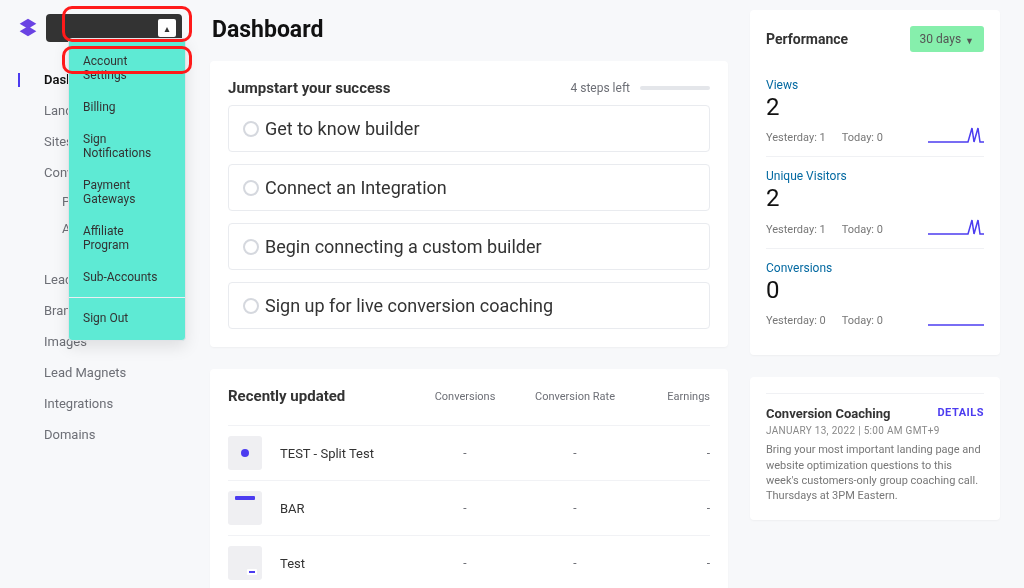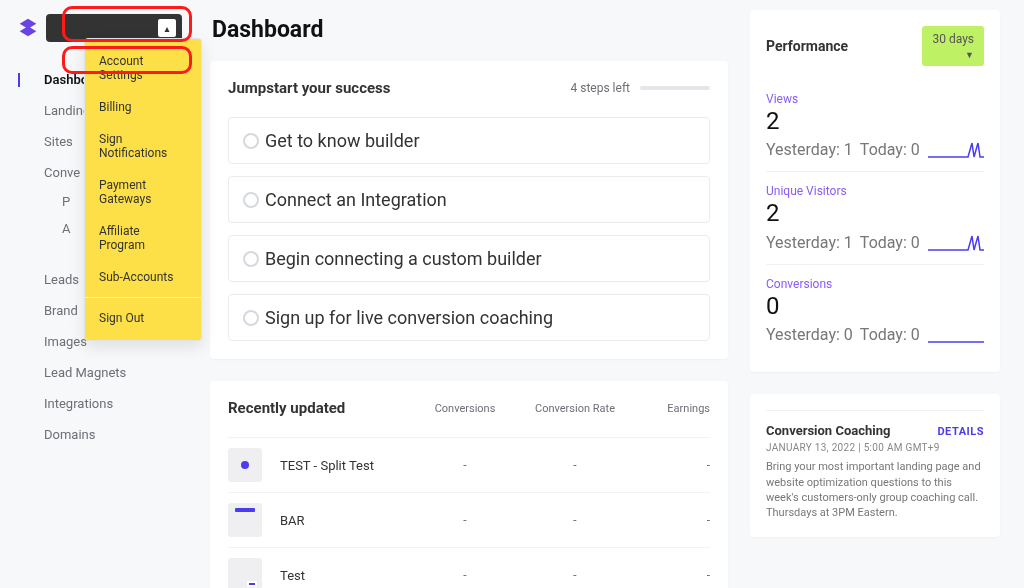--- a/index.html
+++ b/index.html
@@ -16,23 +16,23 @@
   .nav { list-style:none; margin-top:16px; }
   .nav-item { padding:8px 20px 8px 44px; color:#6d6f76; cursor:pointer; position:relative; font-size:13px; }
   .nav-item.active { color:#111; font-weight:600; }
   .nav-item.active::before { content:''; position:absolute; left:18px; top:50%; transform:translateY(-50%); width:2px; height:14px; background:#4c3cf0; }
   .nav-sub { padding:6px 20px 6px 62px; color:#6d6f76; cursor:pointer; font-size:13px; }
   .nav-item-row { display:flex; align-items:center; justify-content:space-between; padding-right:20px; }
   .nav-item-row .chev { font-size:10px; color:#888; }
   
   .dropdown {
     position:absolute;
-    left:84px; top:38px;
+    left:68px; top:38px;
     width:118px;
-    background:#fde047;
+    background:#5eead4;
     border:1px solid #e1e3e7;
     border-radius:4px;
     box-shadow:0 6px 16px rgba(0,0,0,0.10);
     z-index:20;
     padding:6px 0;
   }
   .dropdown-item { padding:9px 14px; font-size:12px; color:#333; cursor:pointer; }
   .dd-divider { height:1px; background:#eceef2; margin:4px 0; }
   
   .highlight-red { position:absolute; border:3px solid #ff1a1a; border-radius:10px; pointer-events:none; z-index:30; }
@@ -42,21 +42,21 @@
   
   .main { flex:1; padding: 10px 24px 24px 10px; display:flex; gap:22px; }
   .center-col { flex:1; min-width:0; }
   .right-col { width:250px; }
   
   .page-title { font-size:23px; font-weight:700; color:#111; margin:6px 0 18px 2px; }
   
   .card { background:#fff; border-radius:4px; box-shadow:0 1px 2px rgba(0,0,0,0.04); }
   
   .jump { padding:18px; margin-bottom:22px; }
-  .jump-head { display:flex; align-items:center; justify-content:space-between; margin-bottom:20px; }
+  .jump-head { display:flex; align-items:center; justify-content:space-between; margin-bottom:8px; }
   .jump-title { font-size:15px; font-weight:700; }
   .steps-left { display:flex; align-items:center; gap:10px; font-size:12px; color:#6d6f76; }
   .progress-track { width:70px; height:4px; background:#e4e6ea; border-radius:2px; }
   .step-item { border:1px solid #e9ebef; border-radius:4px; padding:12px 14px; display:flex; align-items:center; gap:6px; margin-bottom:12px; font-size:18px; color:#333; cursor:pointer; }
   .step-item:last-child { margin-bottom:0; }
   .step-circle { width:16px; height:16px; border:2px solid #d5d8de; border-radius:50%; }
   
   .recent { padding:18px 18px 8px 18px; }
   .recent-head { display:flex; align-items:center; margin-bottom:20px; }
   .recent-title { font-size:15px; font-weight:700; flex:1; }
@@ -69,33 +69,33 @@
   .thumb .corner { position:absolute; bottom:5px; right:5px; width:10px; height:6px; background:#fff; border-radius:1px; display:flex; align-items:center; justify-content:center;}
   .thumb .corner::after { content:''; width:6px; height:2px; background:#4c3cf0; }
   .row-name { flex:1; font-size:13px; color:#333; }
   .row-cell { width:110px; text-align:center; font-size:12px; color:#6d6f76; }
   .row-cell.earn { width:80px; text-align:right; }
   
   
   .perf { padding:16px; margin-bottom:22px; }
   .perf-head { display:flex; justify-content:space-between; align-items:center; margin-bottom:14px; }
   .perf-title { font-size:14px; font-weight:700; }
-  .range-btn { background:#bef264; border:none; padding:6px 10px; border-radius:3px; font-size:12px; color:#555; cursor:pointer; display:flex; align-items:flex-end; gap:4px;flex-direction:column; }
+  .range-btn { background:#86efac; border:none; padding:6px 10px; border-radius:3px; font-size:12px; color:#555; cursor:pointer; display:flex; align-items:flex-end; gap:4px; }
   .metric { padding:12px 0; border-bottom:1px solid #f0f1f4; }
   .metric:last-child { border-bottom:none; }
-  .metric-label { font-size:12px; color:#8b5cf6; margin-bottom:2px; }
+  .metric-label { font-size:12px; color:#0369a1; margin-bottom:2px; }
   .metric-value { font-size:24px; font-weight:400; color:#111; line-height:1.1; }
   .metric-sub { display:flex; justify-content:space-between; align-items:flex-end; margin-top:6px; }
-  .metric-stats { font-size:16px; color:#777; display:flex; gap:7px; }
+  .metric-stats { font-size:11px; color:#777; display:flex; gap:16px; }
   .spark { width:56px; height:18px; }
   
   .events { padding:16px; }
   .events-title { font-size:14px; font-weight:700; margin-bottom:14px; }
   .event { border-top:1px solid #f0f1f4; padding-top:12px; }
-  .event-head { display:flex; justify-content:space-between; align-items:flex-end; margin-bottom:4px; }
+  .event-head { display:flex; justify-content:space-between; align-items:flex-start; margin-bottom:4px; }
   .event-name { font-size:13px; font-weight:700; }
   .event-link { font-size:11px; font-weight:700; letter-spacing:0.5px; color:#4c3cf0; cursor:pointer; }
   .event-time { font-size:10px; color:#888; letter-spacing:0.3px; margin-bottom:6px; }
   .event-desc { font-size:11px; color:#777; line-height:1.4; }
 </style>
 </head>
 <body>
 
 <div class="app">
   <aside class="sidebar">

